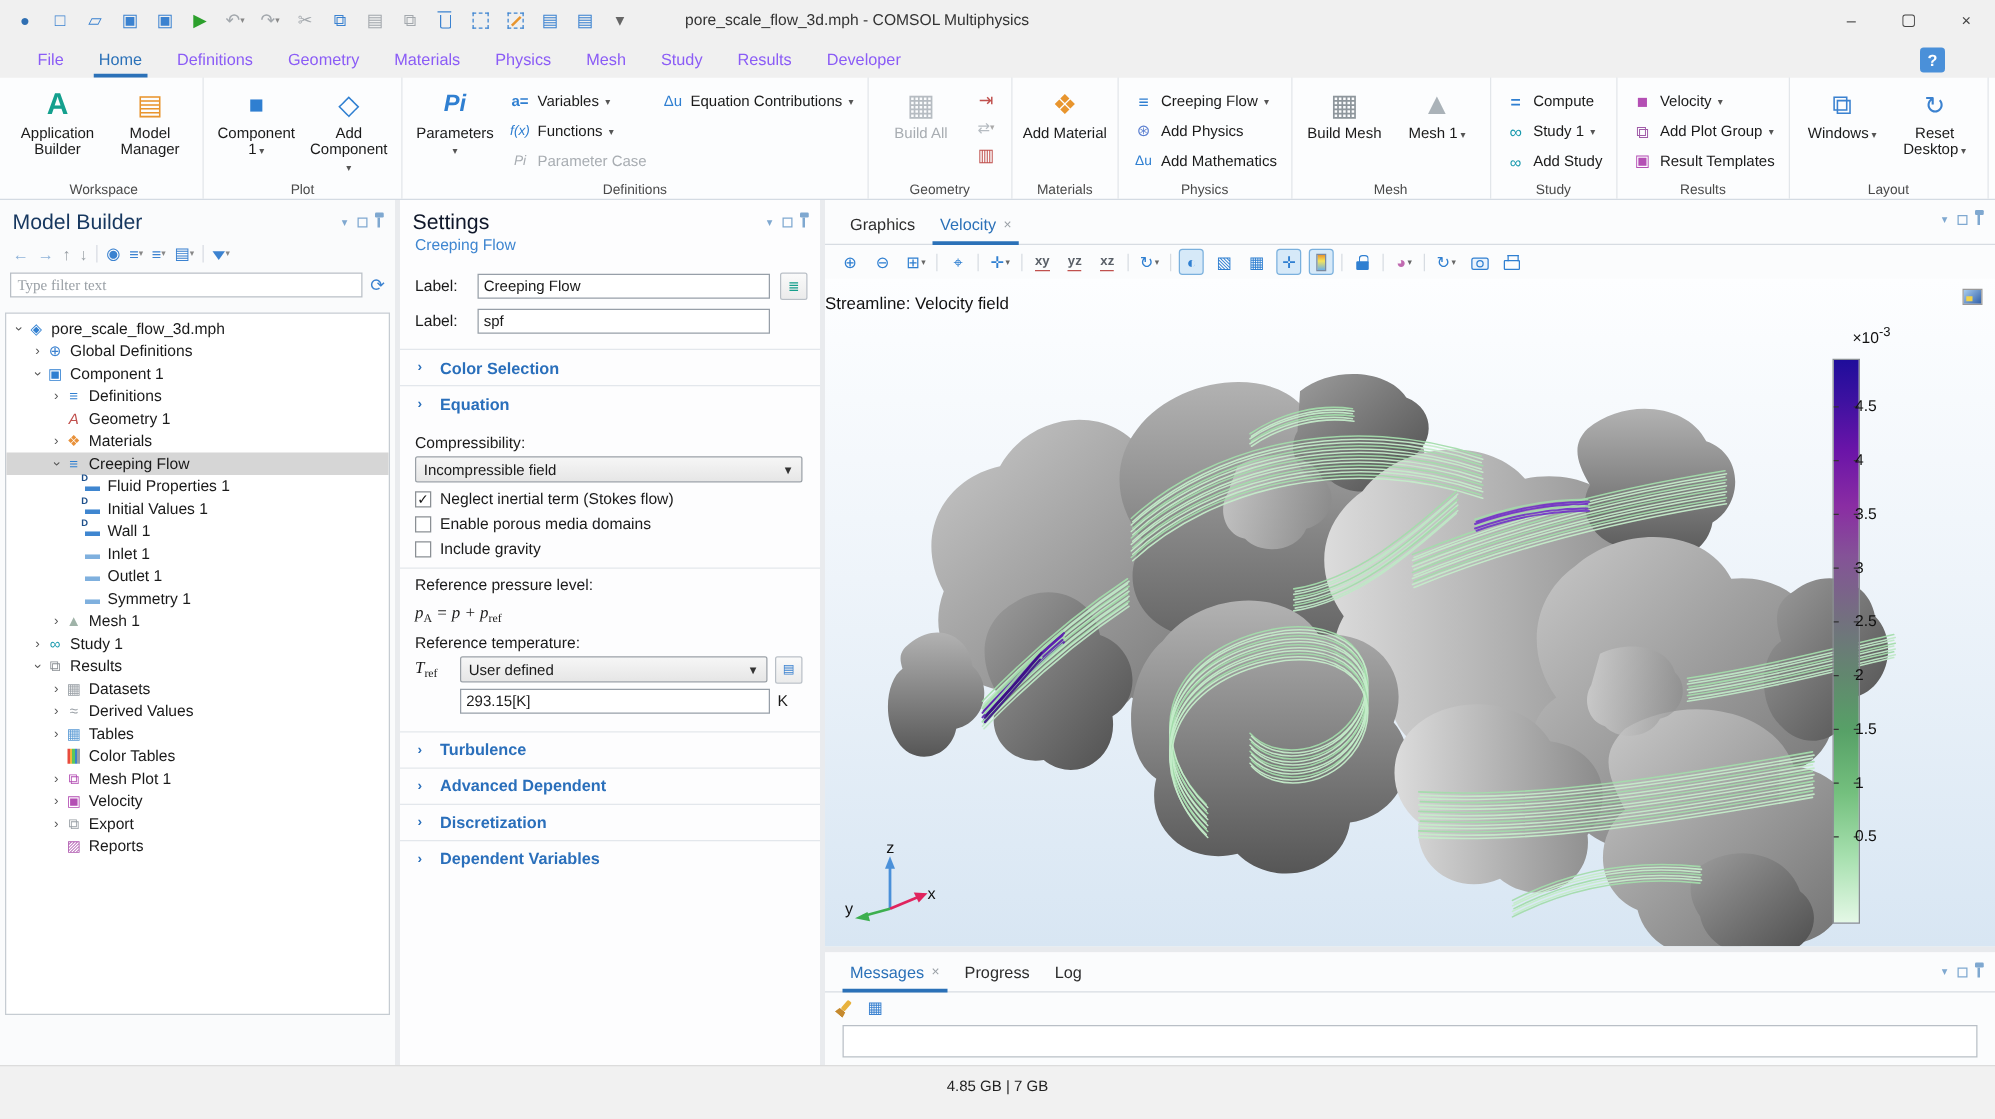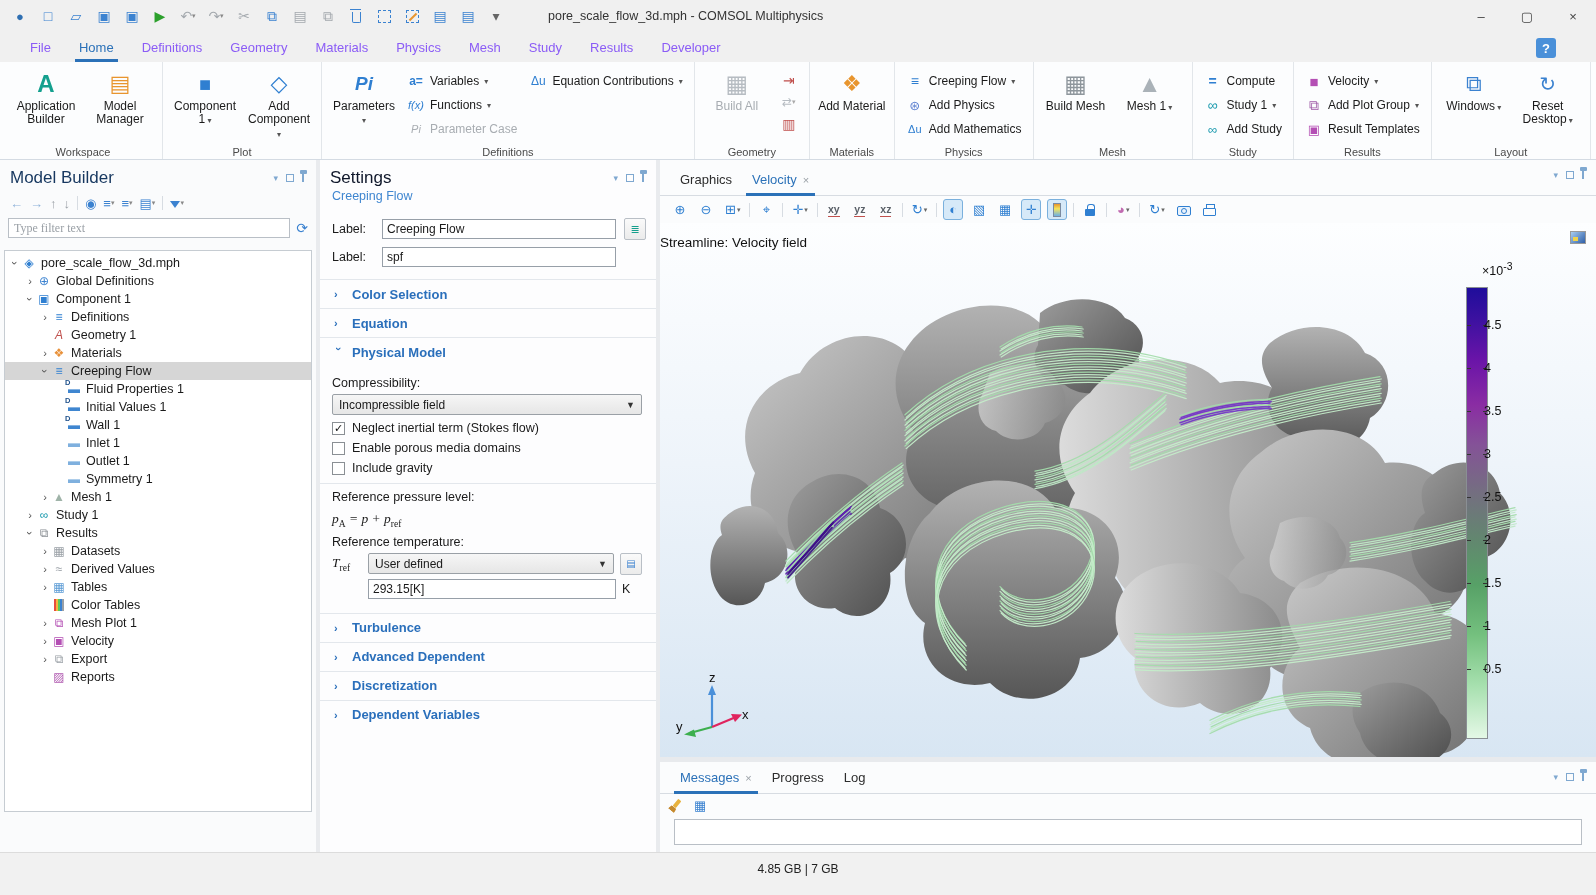--- a/index.html
+++ b/index.html
@@ -708,24 +708,20 @@
       </div>
 
       <div style="margin-top:10px">
         <div class="sec-hdr">
             <span class="sec-arrow">›</span>
             <span>Color Selection</span>
           </div>
         <div class="sec-hdr">
             <span class="sec-arrow">›</span>
             <span>Equation</span>
-          </div>
-        <div class="sec-hdr">
-            <span class="sec-arrow open">›</span>
-            <span>Physical Model</span>
           </div>
 
         <div class="pm-body">
           <div class="pm-label">Compressibility:</div>
           <div class="dropdown">
             <span>Incompressible field</span>
               <span class="dd-arrow">▼</span>
           </div>
           <div id="pmChecks">
               <div class="cbx-row">

